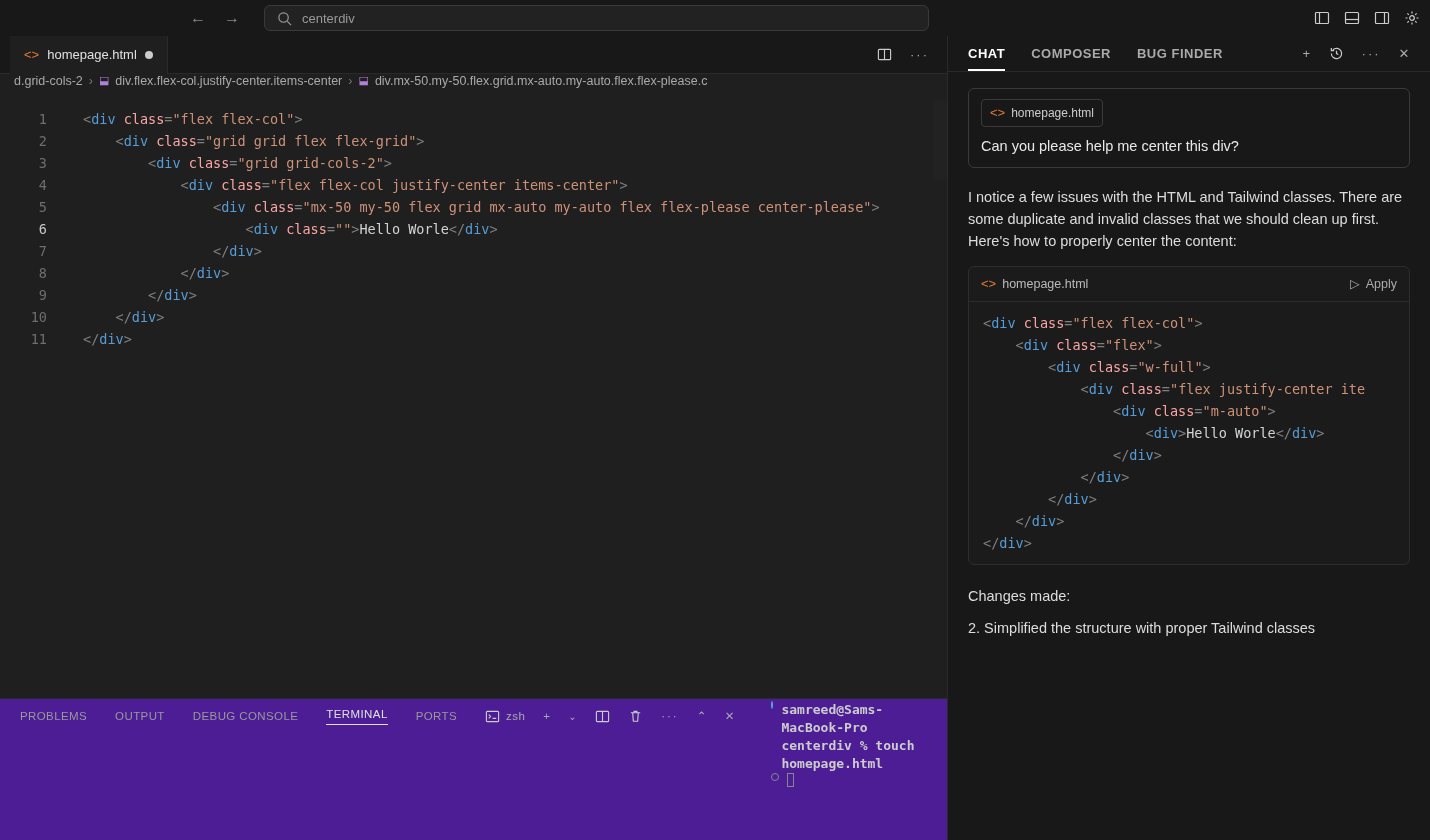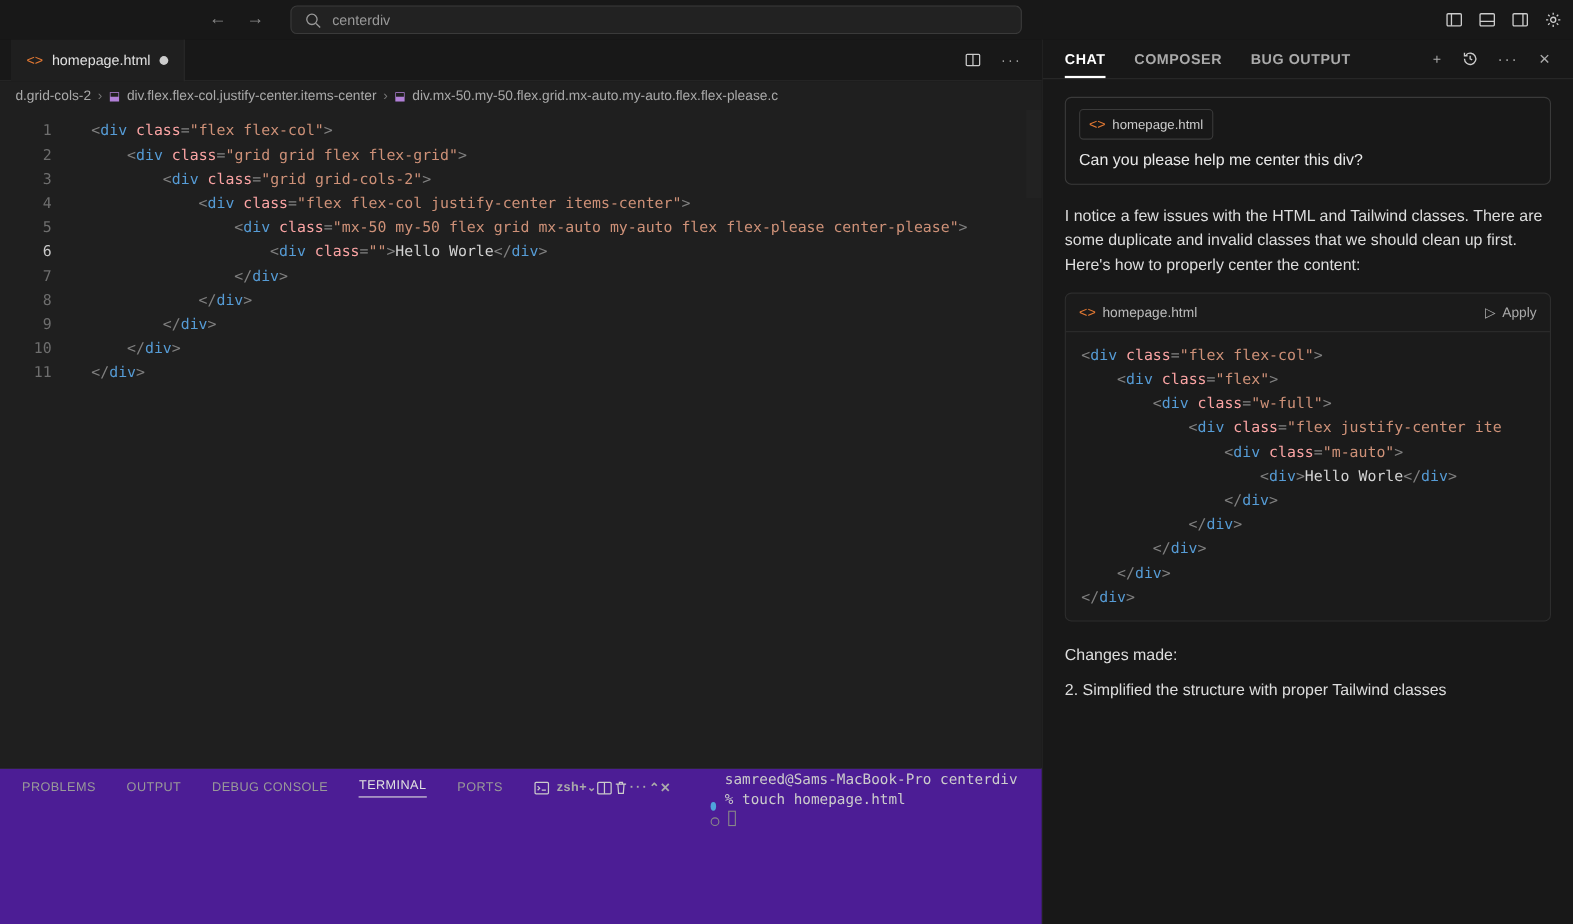--- a/index.html
+++ b/index.html
@@ -10,35 +10,35 @@
 .search-box { margin-left:24px; height:26px; width:665px; background:#222; border:1px solid #3a3a3a; border-radius:6px; display:flex; align-items:center; padding:0 12px; color:#999; gap:10px; }
 .title-right { margin-left:auto; display:flex; gap:14px; color:#999; align-items:center; }
 .title-right svg { width:16px; height:16px; }
 .main { display:flex; height:804px; }
 .left-col { width:948px; display:flex; flex-direction:column; border-right:1px solid #2a2a2a; }
 .tabs-row { height:38px; display:flex; align-items:center; background:#181818; border-bottom:1px solid #2a2a2a; }
 .tab { height:38px; padding:0 14px; display:flex; align-items:center; gap:8px; background:#1f1f1f; border-right:1px solid #2a2a2a; color:#e0e0e0; position:relative; margin-left:10px;}
 .tab .dot { width:8px; height:8px; border-radius:50%; background:#ccc; }
 .file-icon { color:#e37933; font-size:13px; }
 .tabs-right { margin-left:auto; display:flex; gap:18px; padding-right:18px; color:#aaa; }
-.breadcrumb { height:26px; padding:0 14px; display:flex; align-items:center; font-size:12.5px; color:#a9a9a9; background:#1f1f1f; white-space:nowrap; overflow:hidden; gap:6px; }
+.breadcrumb { height:26px; padding:0 14px; display:flex; align-items:flex-start; font-size:12.5px; color:#a9a9a9; background:#1f1f1f; white-space:nowrap; overflow:hidden; gap:6px; }
 .breadcrumb .sep { color:#777; }
 .bc-icon { color:#b180d7; font-size:11px; }
 .editor { flex:1; background:#1f1f1f; display:flex; position:relative; }
 .gutter { width:65px; text-align:right; color:#6e6e6e; font-family:Menlo,Monaco,monospace; font-size:13.5px; line-height:22px; padding:8px 18px 0 0; }
 .gutter .active { color:#c8c8c8; }
 .code { flex:1; font-family:Menlo,Monaco,monospace; font-size:13.5px; line-height:22px; padding:8px 0 0 18px; white-space:pre; overflow:hidden; }
 .p { color:#808080 } .t { color:#569cd6 } .a { color:#fca5a5 } .s { color:#ce9178 } .tx { color:#d4d4d4 }
 .minimap { position:absolute; right:0; top:0; width:14px; height:80px; background:#2a2a2a; opacity:.3;}
 .panel { border-top:1px solid #2a2a2a; background:#4c1d95; height:142px; display:flex; flex-direction:row; }
 .panel-tabs { height:34px; display:flex; align-items:center; padding:0 20px; gap:28px; font-size:11.5px; letter-spacing:.4px; color:#999; }
 .panel-tabs .ptab.active { color:#e0e0e0; border-bottom:1px solid #e0e0e0; padding-bottom:4px; }
-.panel-tabs .pt-right { margin-left:auto; display:flex; align-items:center; color:#aaa;font-weight:bold; }
+.panel-tabs .pt-right { margin-left:auto; display:flex; gap:18px; align-items:center; color:#aaa; }
 .term { flex:1; font-family:Menlo,Monaco,monospace; font-size:13px; line-height:18px; padding:2px 16px; color:#ccc; }
-.term-line { display:flex; align-items:flex-end; gap:8px; }
+.term-line { display:flex; align-items:flex-start; gap:8px;font-weight:bold; }
 .bullet-b { width:8px; height:8px; border-radius:50%; background:#4fa4dc; }
 .bullet-o { width:8px; height:8px; border-radius:50%; border:1px solid #888; }
 .right-col { flex:1; display:flex; flex-direction:column; background:#181818; }
 .chat-tabs { height:36px; display:flex; align-items:center; padding:0 20px; gap:26px; font-size:13px; font-weight:600; color:#aaa; letter-spacing:.5px; border-bottom:1px solid #2a2a2a; }
 .chat-tabs .ct.active { color:#fff; border-bottom:2px solid #fff; padding-bottom:8px; margin-bottom:-9px; }
 .chat-tabs .ct-right { margin-left:auto; display:flex; gap:18px; color:#aaa; font-weight:400; }
 .chat-body { flex:1; padding:16px 20px; overflow:hidden; color:#ddd; font-size:14.5px; line-height:22px; }
 .user-msg { border:1px solid #3a3a3a; border-radius:6px; padding:10px 12px; margin-bottom:18px; }
 .chip { display:inline-flex; align-items:center; gap:6px; border:1px solid #3a3a3a; border-radius:4px; padding:2px 8px; font-size:12px; color:#ccc; margin-bottom:8px; }
 .code-block { border:1px solid #2d2d2d; border-radius:6px; margin:14px 0 20px 0; background:#1b1b1b; }
@@ -179,21 +179,21 @@
             <span style="border:1px solid #888;width:7px;height:14px;display:inline-block"></span>
           </div>
       </div>
     </div>
   </div>
 
   <div class="right-col">
     <div class="chat-tabs">
       <span class="ct active">CHAT</span>
       <span class="ct">COMPOSER</span>
-      <span class="ct">BUG OUTPUT</span>
+      <span class="ct">BUG FINDER</span>
       <div class="ct-right">
         <span>+</span>
         <svg class="small-svg" viewBox="0 0 16 16" fill="none" stroke="#ccc" stroke-width="1.3">
             <path d="M2.5 8a5.5 5.5 0 1 0 1.7-4M2.5 2v3h3"></path>
             <path d="M8 5v3l2 1"></path>
           </svg>
         <span style="letter-spacing:2px">···</span>
         <span>✕</span>
       </div>
     </div>

